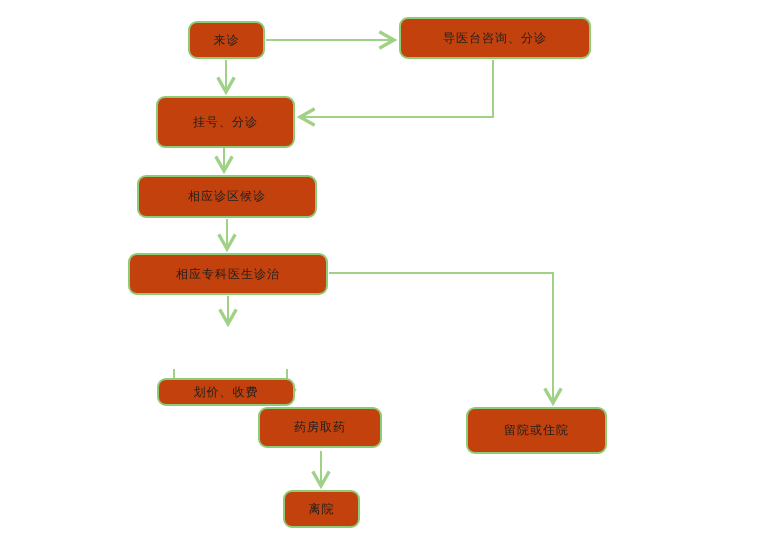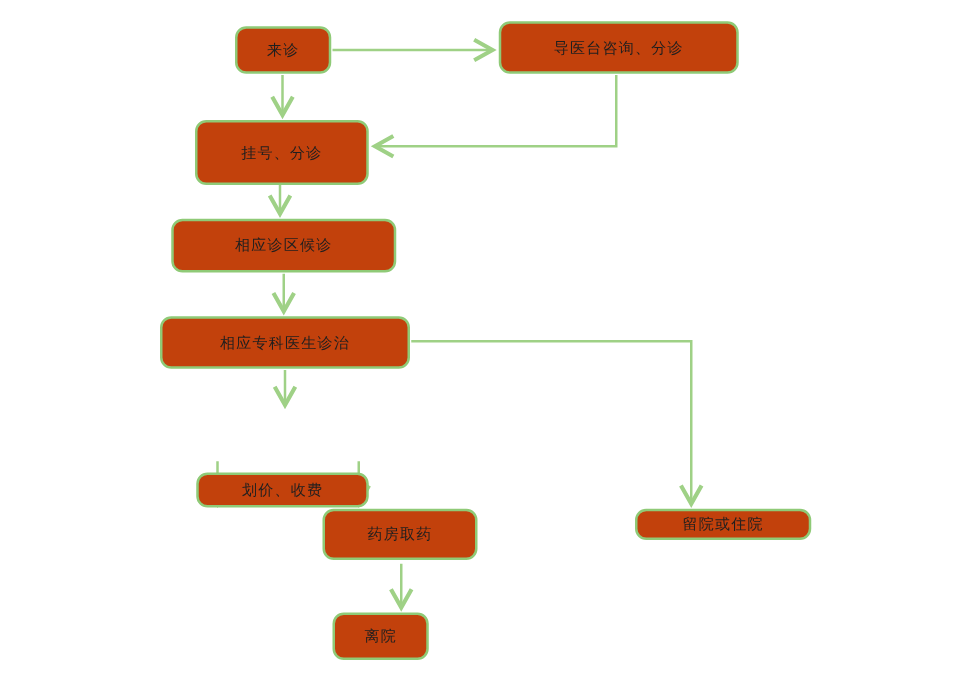--- a/index.html
+++ b/index.html
@@ -39,22 +39,22 @@
   }
   
   .n-arrival   { left: 188px; top:  21px; width:  77px; height: 38px; }
   .n-guide     { left: 399px; top:  17px; width: 192px; height: 42px; }
   .n-register  { left: 156px; top:  96px; width: 139px; height: 52px; }
   .n-waiting   { left: 137px; top: 175px; width: 180px; height: 43px; font-family: Liberation Mono, monospace; }
   .n-doctor    { left: 128px; top: 253px; width: 200px; height: 42px; }
   .n-pricing   { left: 157px; top: 348px; width: 138px; height: 28px; margin-top: 30px; }
   .n-exam      { left:  87px; top: 407px; width: 118px; height: 43px; }
   .n-pharmacy  { left: 258px; top: 407px; width: 124px; height: 41px; }
-  .n-stay      { left: 508px; top: 407px; width: 141px; height: 25px; }
-  .n-leave     { left: 266px; top: 490px; width:  77px; height: 38px; text-align: right; }
+  .n-stay      { left: 466px; top: 407px; width: 141px; height: 47px; }
+  .n-leave     { left: 283px; top: 490px; width:  77px; height: 38px; text-align: right; }
 </style>
 </head>
 <body>
 
 <div id="canvas">
 
   <svg id="connector-layer" viewBox="0 0 771 552" xmlns="http://www.w3.org/2000/svg">
     <defs>
       <marker id="arrowV" viewBox="0 0 12 12" refX="10" refY="6" markerWidth="11" markerHeight="11" orient="auto-start-reverse">
         <path d="M2,1.5 L10,6 L2,10.5" fill="none" stroke="#9fd186" stroke-width="1.8"></path>

